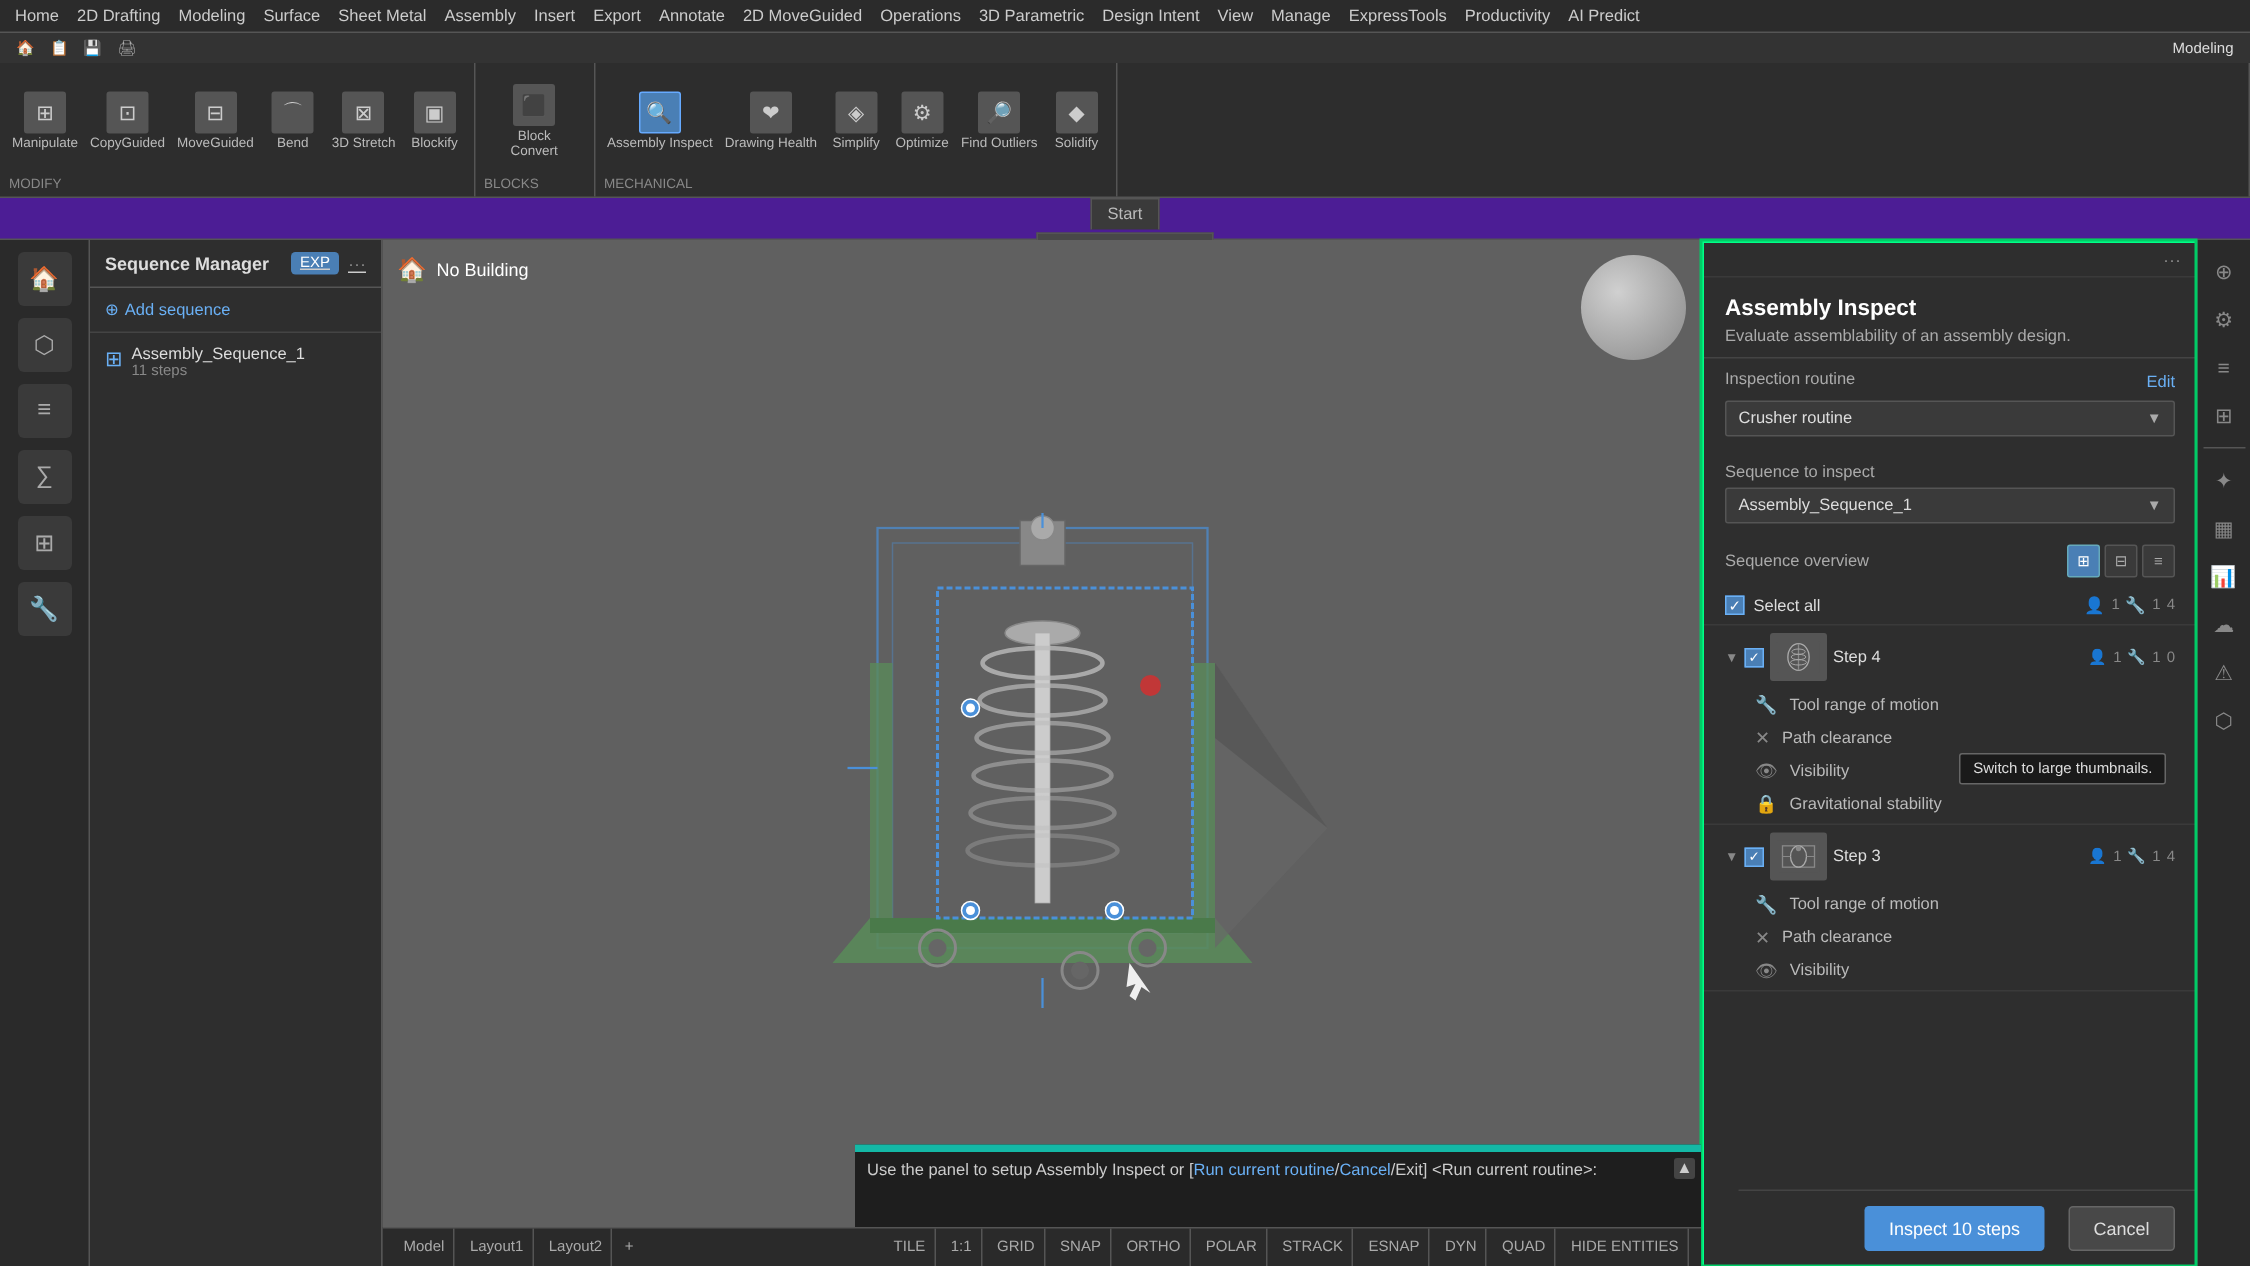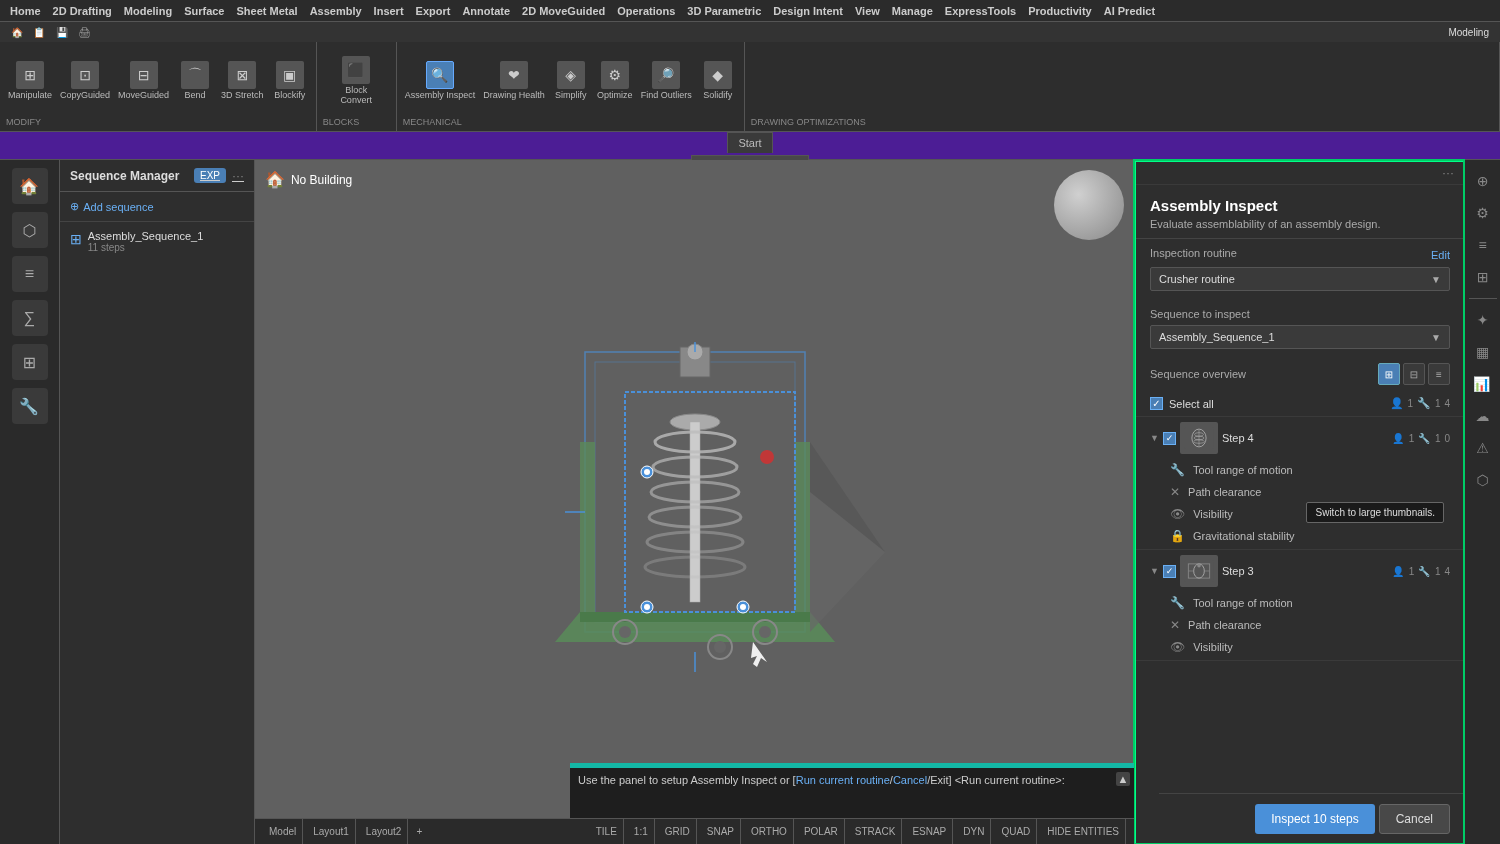--- a/index.html
+++ b/index.html
@@ -3,21 +3,21 @@
   <meta charset="utf-8">
   <style>
     * { box-sizing: border-box; margin: 0; padding: 0; }
     body { width: 1500px; height: 844px; background: #3a3a3a; font-family: Arial, sans-serif; font-size: 12px; color: #ccc; overflow: hidden; position: relative; }
 
     
     .top-menubar {
       width: 100%; height: 22px; background: #2b2b2b; display: flex; align-items: center;
       padding: 0 4px; border-bottom: 1px solid #555; position: relative; z-index: 100;
     }
-    .top-menubar span { padding: 0 6px; color: #ccc; font-size: 11px; cursor: pointer; white-space: nowrap; font-weight: bold; }
+    .top-menubar span { padding: 0 6px; color: #ccc; font-size: 11px; cursor: pointer; white-space: nowrap; }
 
     
     .toolbar {
       width: 100%; height: 110px; background: #2d2d2d; border-bottom: 1px solid #555;
       display: flex; flex-direction: column;
     }
     .toolbar-top { height: 20px; background: #333; display: flex; align-items: center; padding: 0 8px; gap: 4px; }
     .toolbar-top span { font-size: 10px; color: #aaa; padding: 0 3px; cursor: pointer; }
     .toolbar-groups { display: flex; flex: 1; align-items: stretch; }
     .toolbar-group { display: flex; flex-direction: column; border-right: 1px solid #555; padding: 4px 6px; min-width: 80px; }
@@ -125,21 +125,21 @@
     .step-thumb svg { width: 32px; height: 28px; }
     .step-name { font-size: 11px; color: #ddd; flex: 1; }
     .step-meta { display: flex; align-items: center; gap: 4px; font-size: 10px; color: #888; }
 
     
     .sub-item { display: flex; align-items: center; gap: 8px; padding: 4px 14px 4px 34px; }
     .sub-item-icon { font-size: 12px; color: #888; }
     .sub-item-label { font-size: 11px; color: #bbb; }
 
     
-    .inspect-footer { padding: 10px 14px; display: flex; justify-content: flex-end; gap: 4px; border-top: 1px solid #444; background: #2e2e2e; margin-left: 23px; }
+    .inspect-footer { padding: 10px 14px; display: flex; justify-content: flex-end; gap: 16px; border-top: 1px solid #444; background: #2e2e2e; margin-left: 23px; }
     .btn-primary { background: #4a90d9; color: #fff; border: none; padding: 7px 16px; font-size: 12px; cursor: pointer; border-radius: 3px; }
     .btn-cancel { background: #484848; color: #ddd; border: 1px solid #666; padding: 7px 16px; font-size: 12px; cursor: pointer; border-radius: 3px; }
 
     
     .right-sidebar { width: 36px; background: #2a2a2a; border-left: 1px solid #555; display: flex; flex-direction: column; align-items: center; padding: 8px 0; gap: 6px; }
     .rs-icon { width: 26px; height: 26px; display: flex; align-items: center; justify-content: center; cursor: pointer; font-size: 14px; color: #888; }
 
     .divider-h { width: 80%; height: 1px; background: #555; margin: 2px 0; }
   </style>
 </head>
@@ -241,21 +241,20 @@
         <div class="toolbar-btn">
           <div class="icon-shape">◆</div>
           <div class="btn-label">Solidify</div>
         </div>
       </div>
       <div class="toolbar-group-label">MECHANICAL</div>
     </div>
 
     <div class="toolbar-group" style="flex:1;">
       <div class="toolbar-btns"></div>
-      <div class="toolbar-group-label">DRAWING OPTIMIZATIONS</div>
     </div>
   </div>
 </div>
 
 <div class="tabbar">
   <div class="tab">
     <span>Start</span>
   </div>
   <div class="tab active">
     <span>Alberts_Crusher*</span>

